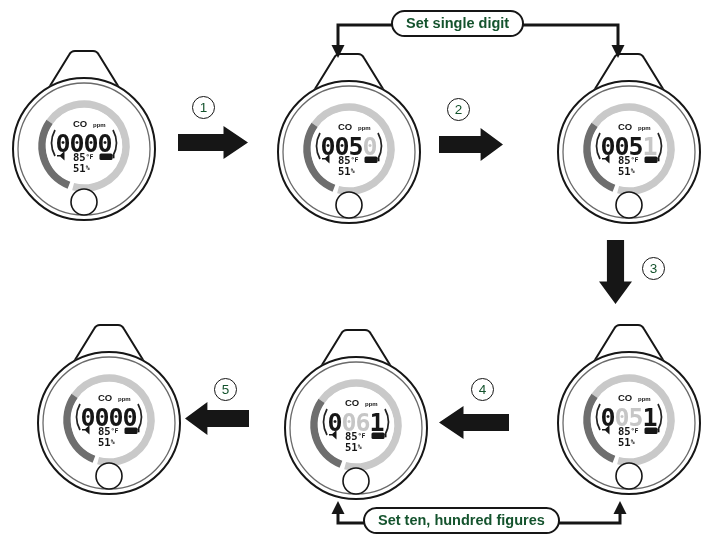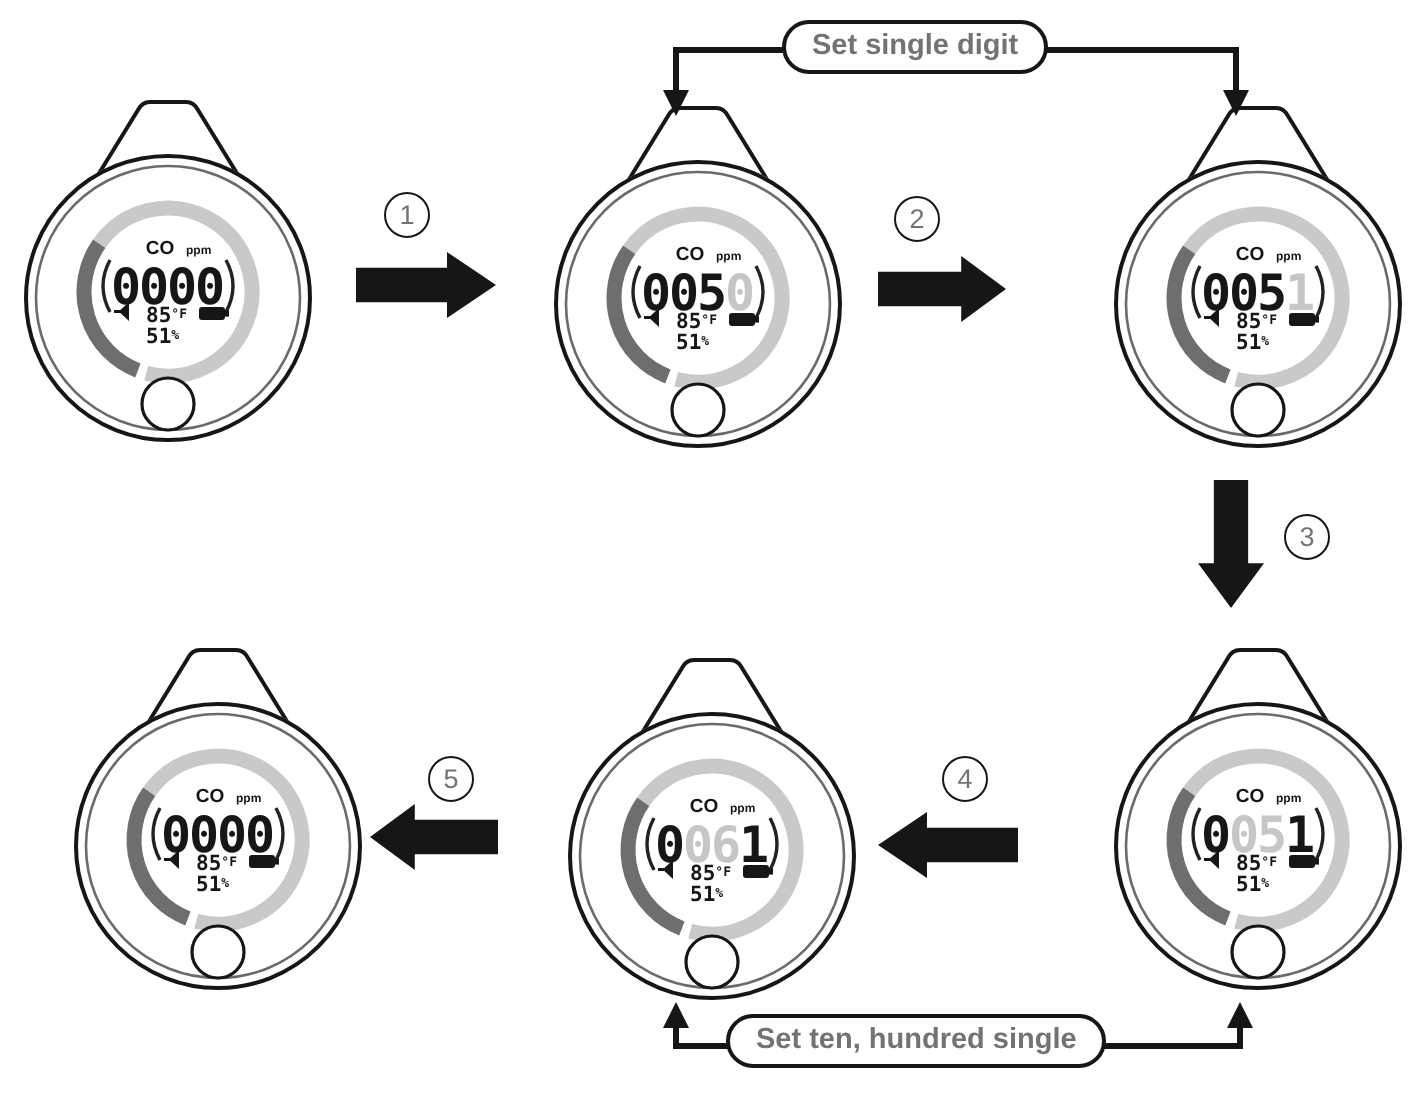--- a/index.html
+++ b/index.html
@@ -1,17 +1,17 @@
 <!DOCTYPE html>
 <html><head>
 <meta charset="utf-8">
 <style>
   html,body{margin:0;padding:0;background:#fff;}
   #stage{position:relative;width:710px;height:559px;background:#fff;overflow:hidden;
-         font-family:"Liberation Sans",sans-serif;color:#737373;}
+         font-family:"Liberation Sans",sans-serif;color:#14532d;}
   
   .device{position:absolute;width:150px;height:178px;}
   .dpos-0{left:9px;top:47px;}
   .dpos-1{left:274px;top:50px;}
   .dpos-2{left:554px;top:50px;}
   .dpos-3{left:554px;top:321px;}
   .dpos-4{left:281px;top:326px;}
   .dpos-5{left:34px;top:321px;}
   .device svg{width:100%;height:100%;display:block;}
   .seg{font-family:"DejaVu Sans Mono",monospace;font-weight:bold;font-size:25px;text-anchor:middle;}
@@ -56,21 +56,21 @@
     <polygon points="331.5,45 344.5,45 338,58" fill="#161616"></polygon>
     <path d="M517,25 H618 V47" fill="none" stroke="#161616" stroke-width="3"></path>
     <polygon points="611.5,45 624.5,45 618,58" fill="#161616"></polygon>
     <path d="M366,523 H338 V512" fill="none" stroke="#161616" stroke-width="3"></path>
     <polygon points="331.5,514 344.5,514 338,501" fill="#161616"></polygon>
     <path d="M546,523 H620 V512" fill="none" stroke="#161616" stroke-width="3"></path>
     <polygon points="613.5,514 626.5,514 620,501" fill="#161616"></polygon>
   </svg>
 
   <div id="callout-top" class="callout">Set single digit</div>
-  <div id="callout-bottom" class="callout">Set ten, hundred single</div>
+  <div id="callout-bottom" class="callout">Set ten, hundred figures</div>
 
   <div id="arrow-1" class="block-arrow arr-right"></div>
   <div id="arrow-2" class="block-arrow arr-right"></div>
   <div id="arrow-3" class="block-arrow arr-down"></div>
   <div id="arrow-4" class="block-arrow arr-left"></div>
   <div id="arrow-5" class="block-arrow arr-left"></div>
 
   <div id="step-1" class="step">1</div>
   <div id="step-2" class="step">2</div>
   <div id="step-3" class="step">3</div>

